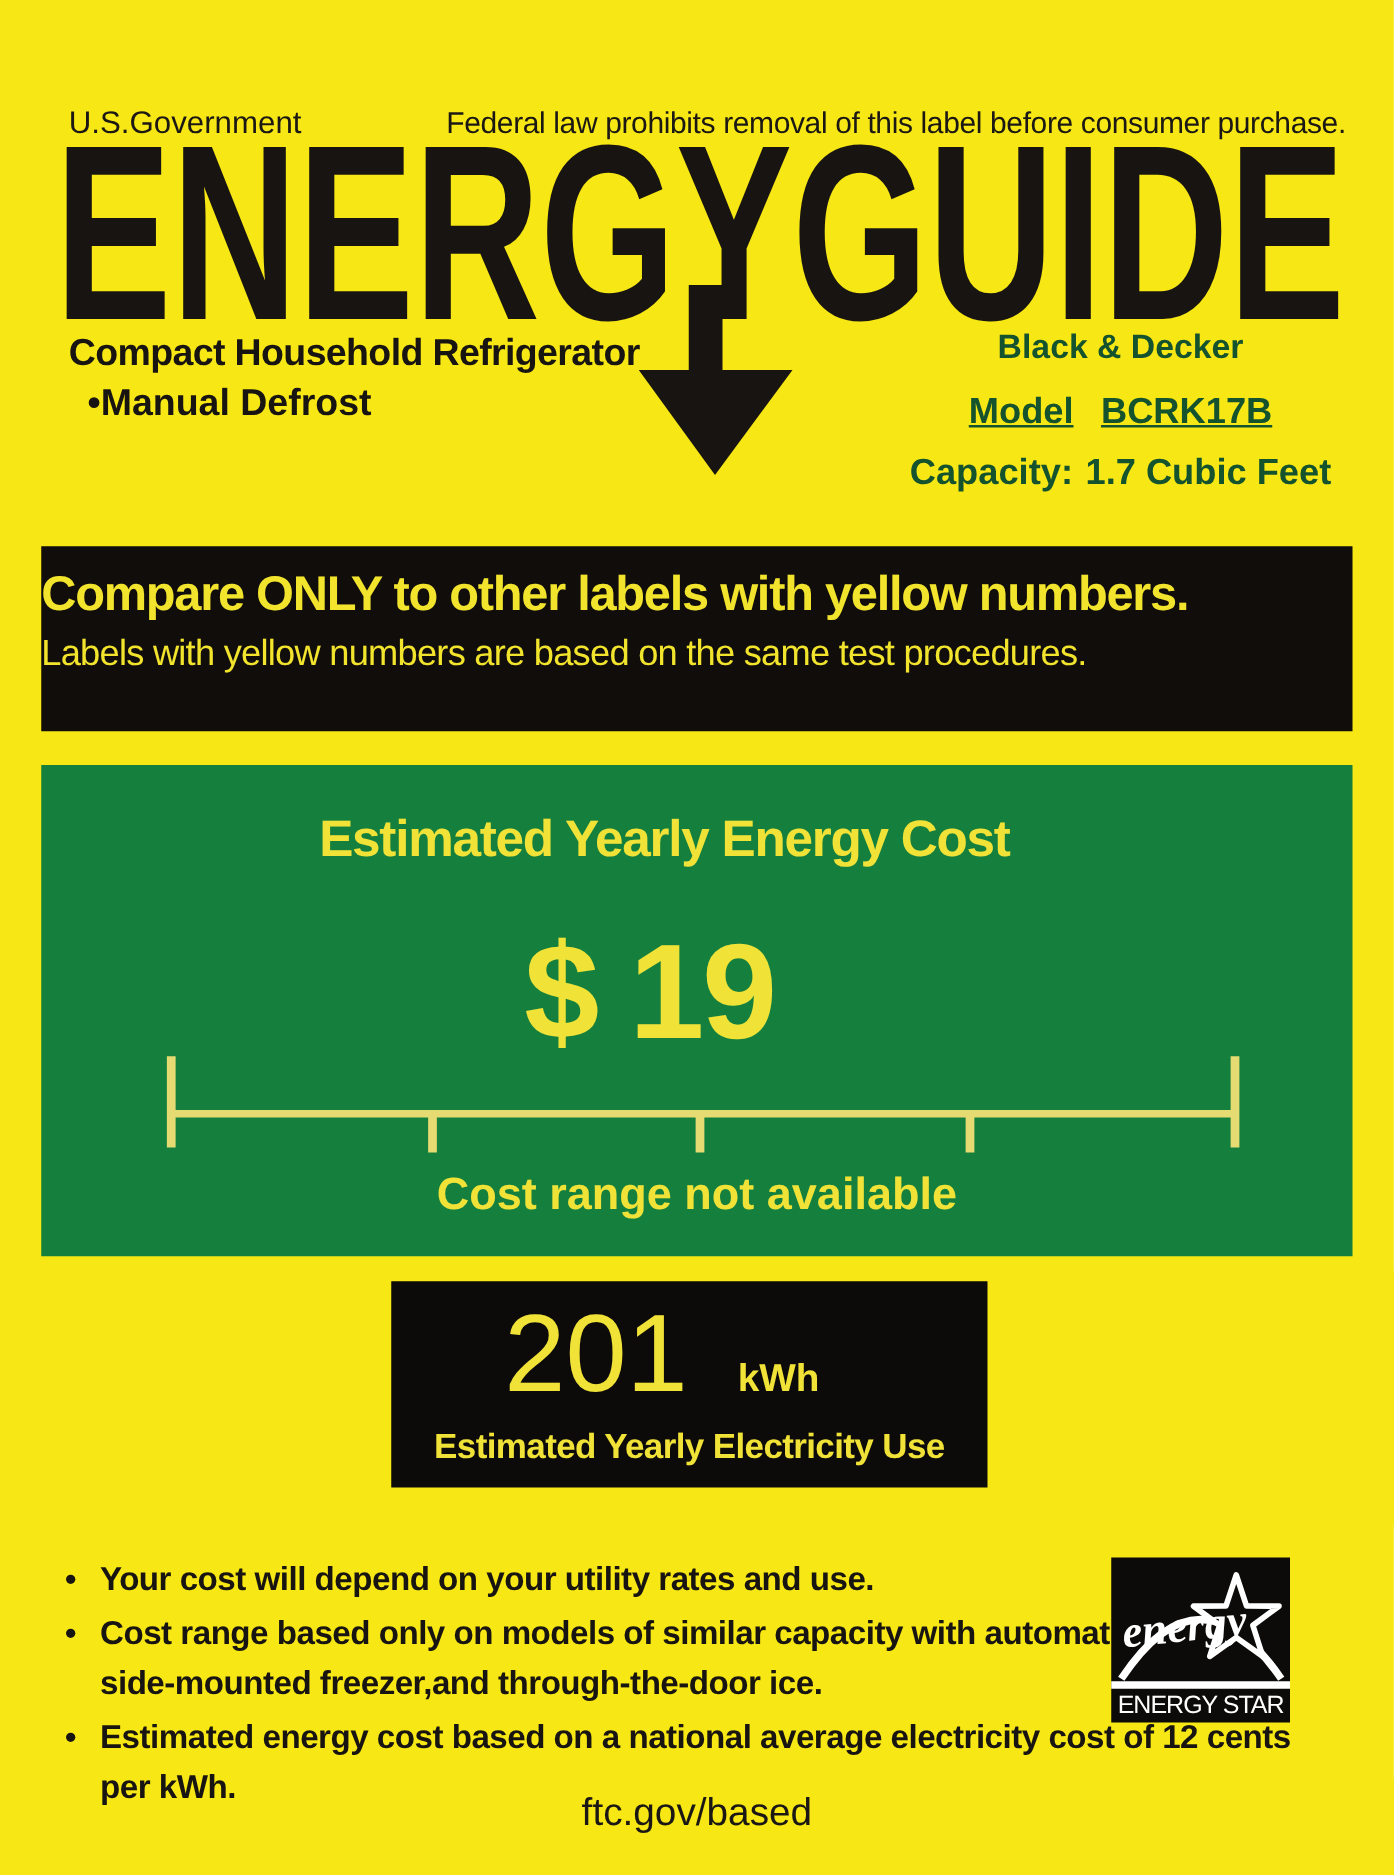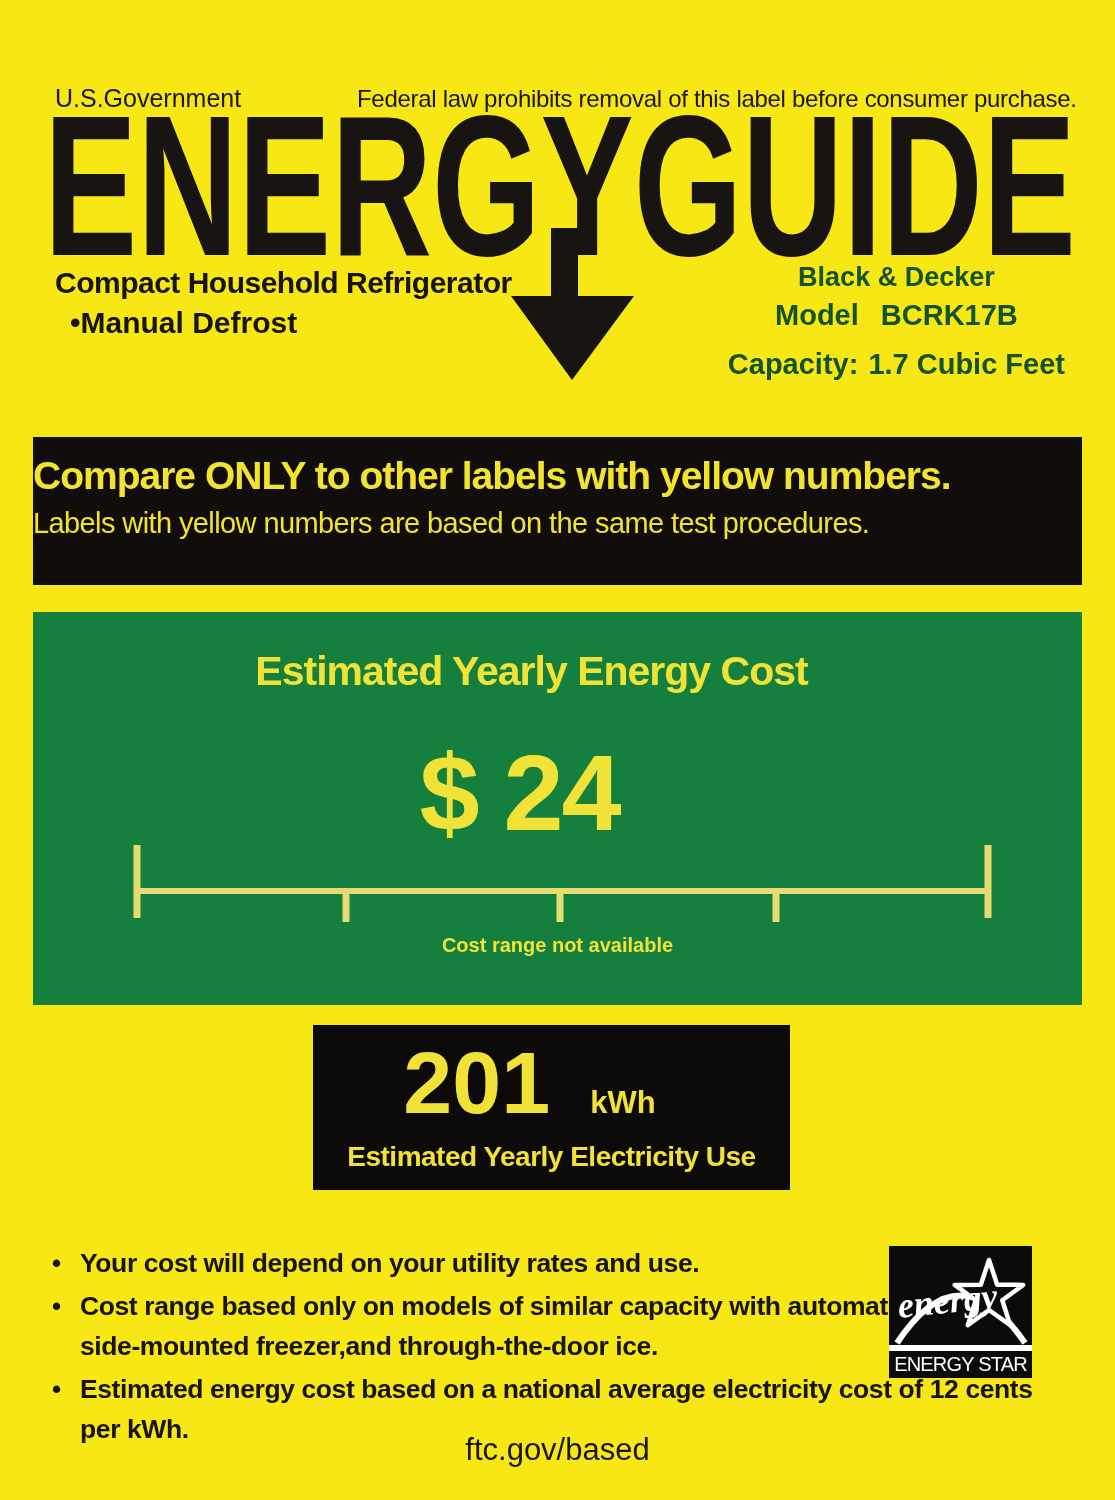--- a/index.html
+++ b/index.html
@@ -14,42 +14,42 @@
   
   .title-svg { left:42px; top:108px; }
   .title-svg text { font-family:"Liberation Sans", sans-serif; font-weight:bold; fill:#171411; }
   .arrow-svg { left:500px; top:228px; }
 
   
   .prod1 { left:55px; top:266px; font-size:30px; font-weight:bold; color:#171411; letter-spacing:-0.5px; }
   .prod2 { left:70px; top:306px; font-size:30px; font-weight:bold; color:#171411; }
   .brandblock { right:50px; top:262px; text-align:center; color:#14532d; font-weight:bold; }
   .brand { font-size:27px; }
-  .modelrow { font-size:29px; margin-top:6px; }
+  .modelrow { font-size:29px; margin-top:20px;text-decoration:underline; }
   .modelrow .sep { display:inline-block; width:22px; }
   .caprow { font-size:29px; margin-top:16px; }
   .caprow .sep { display:inline-block; width:10px; }
 
   
   .banner { left:33px; top:437px; width:1049px; height:148px; background:#100d0b; color:#f2e42d; text-align:left; }
   .banner .l1 { margin-top:17px; font-size:39px; font-weight:bold; letter-spacing:-1px; }
   .banner .l2 { margin-top:9px; font-size:29px; font-weight:normal; letter-spacing:-0.6px; }
 
   
   .costbox { left:33px; top:612px; width:1049px; height:393px; background:#15803d; color:#f1e238; }
   .costbox .heading { position:absolute; left:0; right:0; top:36px; text-align:center; font-size:41px; font-weight:bold; letter-spacing:-1px; transform:translateX(-26px); }
   .costbox .amount { position:absolute; left:0; right:0; top:118px; text-align:center; font-size:108px; font-weight:bold; letter-spacing:-2px; transform:translateX(-38px); }
   .costbox .amount .cur { margin-right:26px; }
   .scale-svg { position:absolute; left:0; top:232px; }
-  .costbox .note { position:absolute; left:0; right:0; top:322px; text-align:center; font-size:20px; font-weight:bold; }
+  .costbox .note { position:absolute; left:0; right:0; top:322px; text-align:center; font-size:36px; font-weight:bold; }
 
   
   .usagebox { left:313px; top:1025px; width:477px; height:165px; background:#0d0b09; color:#f1e238; }
   .usagebox .row { position:absolute; left:0; right:0; top:14px; display:flex; justify-content:center; align-items:baseline; gap:40px; transform:translateX(-22px); }
-  .usagebox .val { font-size:88px; font-weight:bold; line-height:1; }
+  .usagebox .val { font-size:88px; font-weight:normal; line-height:1; }
   .usagebox .unit { font-size:31px; font-weight:bold; }
   .usagebox .caption { position:absolute; left:0; right:0; top:116px; text-align:center; font-size:28px; font-weight:bold; letter-spacing:-0.5px; }
 
   
   .notes { left:52px; top:1243px; width:1000px; color:#171411; }
   .note-item { display:flex; margin-bottom:3px; }
   .note-item .dot { font-size:26px; font-weight:bold; width:28px; line-height:40px; }
   .note-item .txt { font-size:26.5px; font-weight:bold; line-height:40px; letter-spacing:-0.4px; }
   .note-item .txt span { display:block; white-space:nowrap; }
 
@@ -89,21 +89,21 @@
     <div class="caprow"><span>Capacity:</span><span class="sep"></span><span>1.7 Cubic Feet</span></div>
   </div>
 
   <div class="abs banner">
     <div class="l1">Compare ONLY to other labels with yellow numbers.</div>
     <div class="l2">Labels with yellow numbers are based on the same test procedures.</div>
   </div>
 
   <div class="abs costbox">
     <div class="heading">Estimated Yearly Energy Cost</div>
-    <div class="amount"><span class="cur">$</span><span>24</span></div>
+    <div class="amount"><span class="cur">$</span><span>19</span></div>
     <svg class="scale-svg" width="1049" height="88" viewBox="0 0 1049 88">
       <line x1="103" y1="47" x2="956" y2="47" stroke="#e5db72" stroke-width="6"></line>
       <line x1="104" y1="1" x2="104" y2="74" stroke="#e5db72" stroke-width="7"></line>
       <line x1="955" y1="1" x2="955" y2="74" stroke="#e5db72" stroke-width="7"></line>
       <line x1="313" y1="47" x2="313" y2="78" stroke="#e5db72" stroke-width="7"></line>
       <line x1="527" y1="47" x2="527" y2="78" stroke="#e5db72" stroke-width="7"></line>
       <line x1="743" y1="47" x2="743" y2="78" stroke="#e5db72" stroke-width="7"></line>
     </svg>
     <div class="note">Cost range not available</div>
   </div>

